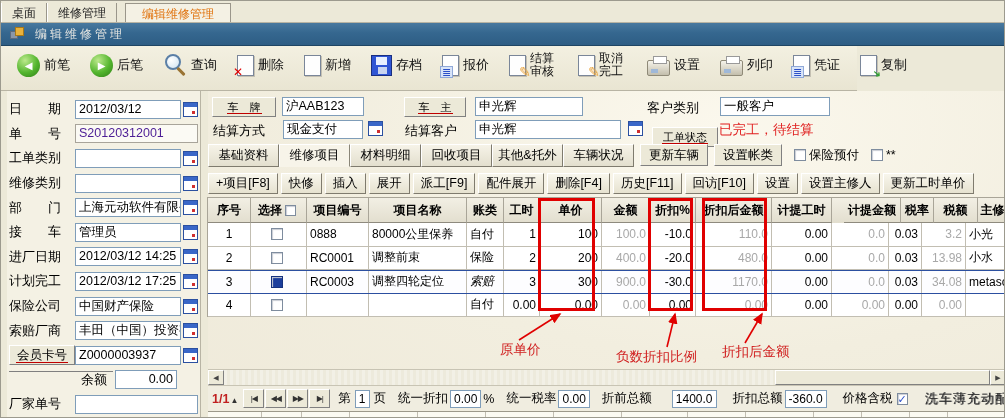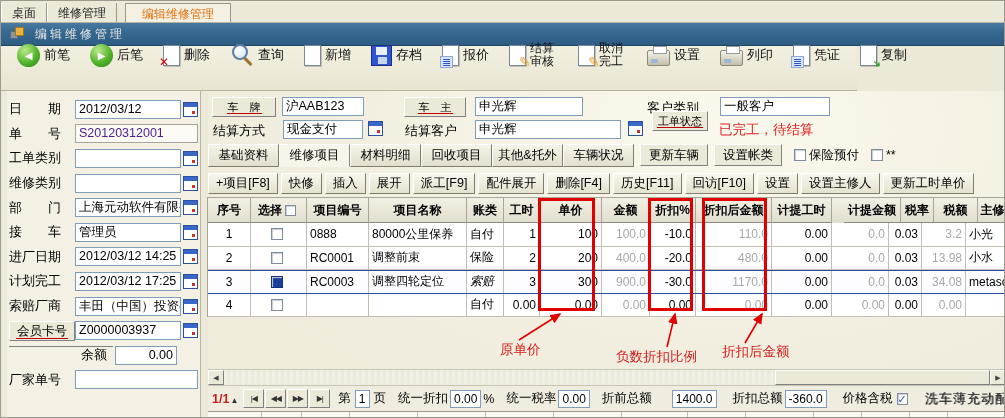--- a/index.html
+++ b/index.html
@@ -12,21 +12,21 @@
   .ptab.active{background:#F4F1E4;border:1px solid #9A968A;border-bottom:none;color:#E0720C;margin-left:8px;padding:2px 16px 0 16px;}
 
   
   .titlebar{position:absolute;left:0;top:22px;width:1005px;height:23px;background:linear-gradient(180deg,#49799F 0%,#35678F 45%,#2E5D84 100%);display:flex;align-items:center;border-bottom:1px solid #1F4563;}
   .title-icon{position:relative;width:16px;height:14px;margin-left:9px;}
   .title-icon .sq1{position:absolute;left:0;top:4px;width:8px;height:8px;background:#8A96A8;border:1px solid #5E6B7E;}
   .title-icon .sq2{position:absolute;left:5px;top:0;width:9px;height:9px;background:#E8B23D;border:1px solid #A87818;}
   .title-text{color:#E6E6E2;font-size:12px;margin-left:9px;letter-spacing:3px;}
 
   
-  .toolbar{position:absolute;left:0;top:45px;width:856px;height:45px;background:linear-gradient(180deg,#F3F0E1,#E9E5D2);border-bottom:1px solid #B8B4A4;display:flex;align-items:flex-end;padding:16px 6px;}
+  .toolbar{position:absolute;left:0;top:45px;width:856px;height:45px;background:linear-gradient(180deg,#F3F0E1,#E9E5D2);border-bottom:1px solid #B8B4A4;display:flex;align-items:flex-start;padding:0 6px;}
   .tbtn{display:flex;align-items:center;margin:0 7px;height:38px;padding:0 3px;background:transparent;border:none;cursor:default;}
   .tblabel{font-size:13px;color:#111;margin-left:4px;white-space:nowrap;}
   .tblabel.two{width:28px;font-size:12px;line-height:1.1;white-space:normal;text-align:left;}
   .tbicon{position:relative;display:inline-block;}
   .prev-icon,.next-icon{width:23px;height:23px;border-radius:50%;background:radial-gradient(circle at 35% 28%,#BCE98C,#53B52E 55%,#2E7D17);color:#fff;}
   .prev-icon::after,.next-icon::after{position:absolute;left:0;top:0;width:100%;text-align:center;line-height:23px;font-size:10px;color:#fff;}
   .prev-icon::after{content:"◀";}
   .next-icon::after{content:"▶";}
   .search-icon{width:24px;height:24px;}
   .search-icon::before{content:"";position:absolute;left:2px;top:1px;width:12px;height:12px;border:2px solid #5B7FA6;border-radius:50%;background:radial-gradient(circle at 35% 35%,#FFFFFF,#CFE3F2);}
@@ -139,28 +139,28 @@
   <div class="toolbar" id="toolbar">
       <button class="tbtn">
         <span class="tbicon prev-icon"></span>
         <span class="tblabel">前笔</span>
       </button>
       <button class="tbtn">
         <span class="tbicon next-icon"></span>
         <span class="tblabel">后笔</span>
       </button>
       <button class="tbtn">
+        <span class="tbicon search-icon"></span>
+        <span class="tblabel">查询</span>
+      </button>
+      <button class="tbtn">
         <span class="tbicon delete-icon pagei"></span>
         <span class="tblabel">删除</span>
       </button>
       <button class="tbtn">
-        <span class="tbicon search-icon"></span>
-        <span class="tblabel">查询</span>
-      </button>
-      <button class="tbtn">
         <span class="tbicon new-icon pagei"></span>
         <span class="tblabel">新增</span>
       </button>
       <button class="tbtn">
         <span class="tbicon save-icon"></span>
         <span class="tblabel">存档</span>
       </button>
       <button class="tbtn">
         <span class="tbicon quote-icon pagei"></span>
         <span class="tblabel">报价</span>
@@ -222,20 +222,25 @@
         <span class="cal-icon"></span>
       </div>
       <div class="lp-row">
         <span class="lp-label">进厂日期</span>
         <div class="xpinput">2012/03/12 14:25</div>
         <span class="cal-icon"></span>
       </div>
       <div class="lp-row">
         <span class="lp-label">计划完工</span>
         <div class="xpinput">2012/03/12 17:25</div>
+        <span class="cal-icon"></span>
+      </div>
+      <div class="lp-row">
+        <span class="lp-label">保险公司</span>
+        <div class="xpinput">中国财产保险</div>
         <span class="cal-icon"></span>
       </div>
       <div class="lp-row">
         <span class="lp-label">索赔厂商</span>
         <div class="xpinput">丰田（中国）投资有限公司</div>
         <span class="cal-icon"></span>
       </div>
       <div class="lp-row">
         <div class="label-btn"><i>会员卡号</i></div>
         <div class="xpinput">Z0000003937</div>
@@ -259,21 +264,21 @@
     <div class="abs xpinput" style="left:267px;top:6px;width:108px;">申光辉</div>
     <div class="abs flabel" style="left:439px;top:8px;">客户类别</div>
     <div class="abs xpinput" style="left:512px;top:6px;width:110px;">一般客户</div>
 
     <div class="abs flabel" style="left:5px;top:31px;">结算方式</div>
     <div class="abs xpinput" style="left:75px;top:29px;width:80px;">现金支付</div>
     <span class="abs cal-icon" style="left:158px;top:30px;"></span>
     <div class="abs flabel" style="left:197px;top:31px;">结算客户</div>
     <div class="abs xpinput" style="left:267px;top:29px;width:146px;">申光辉</div>
     <span class="abs cal-icon" style="left:418px;top:30px;"></span>
-    <div class="abs fbtn" style="left:444px;top:20px;width:56px;"><i>工单状态</i></div>
+    <div class="abs fbtn" style="left:444px;top:36px;width:66px;"><i>工单状态</i></div>
     <div class="abs status-red" style="left:511px;top:30px;">已完工，待结算</div>
 
     <div class="det-tabs" id="detTabs">
         <div class="dtab">基础资料</div>
         <div class="dtab active">维修项目</div>
         <div class="dtab">材料明细</div>
         <div class="dtab">回收项目</div>
         <div class="dtab">其他&amp;托外</div>
         <div class="dtab">车辆状况</div>
         <div class="dbtn">更新车辆</div>

